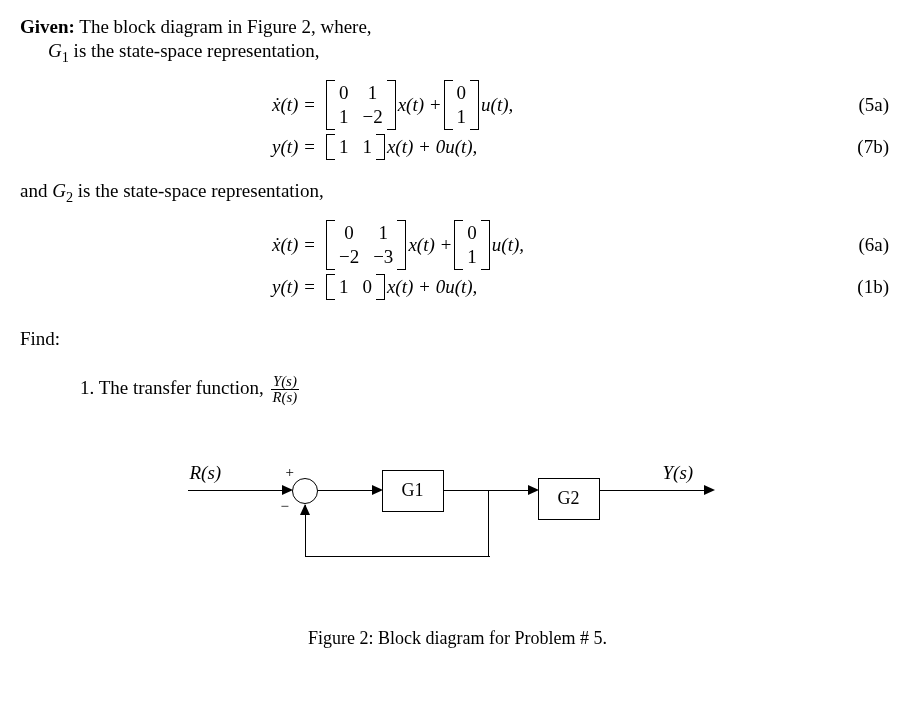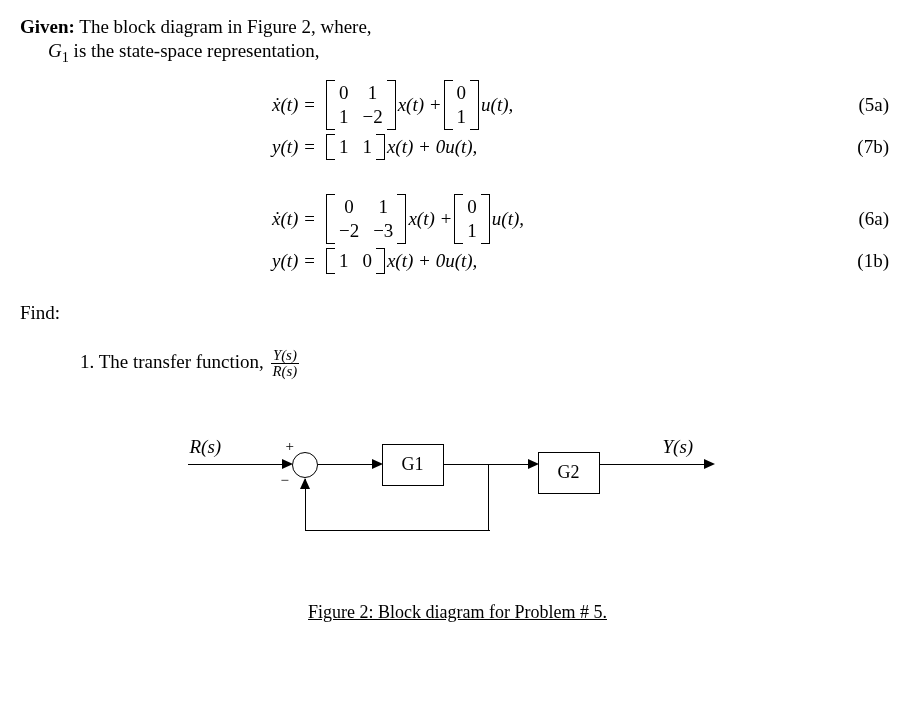--- a/index.html
+++ b/index.html
@@ -166,21 +166,20 @@
     border-right: 5px solid transparent;
     border-bottom: 11px solid #000;
   }
   .plusmin {
     position: absolute;
     font-size: 15px;
   }
   .caption {
     margin-top: 22px;
     font-size: 18px;
-    text-decoration: underline;
   }
 </style>
 </head>
 <body>
 
 <div class="page">
 
   <div class="given-line">
     <span class="bold">Given:</span><span> The block diagram in Figure 2, where,</span>
   </div>
@@ -237,20 +236,23 @@
         </span>
         <span class="tok italic">x(t) + 0u(t),</span>
       </div>
     </div>
     <div class="eqnum">(7b)</div>
   </div>
 
 
   <div style="height:16px"></div>
 
+  <div>
+    <span>and </span><span class="italic">G</span><span class="sub">2</span><span> is the state-space representation,</span>
+  </div>
 
   <div style="height:10px"></div>
 
   <div class="eqblock">
     <div class="eqspacer-left"></div>
     <div class="eqcontent">
       <div class="eqline">
         <span class="tok italic">ẋ(t) =</span>
         <span style="width:6px"></span>
         <span class="mx">

